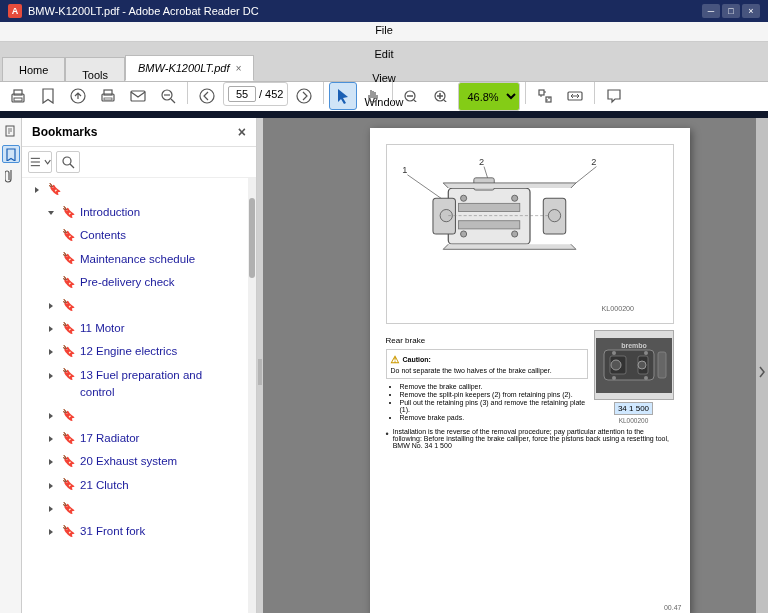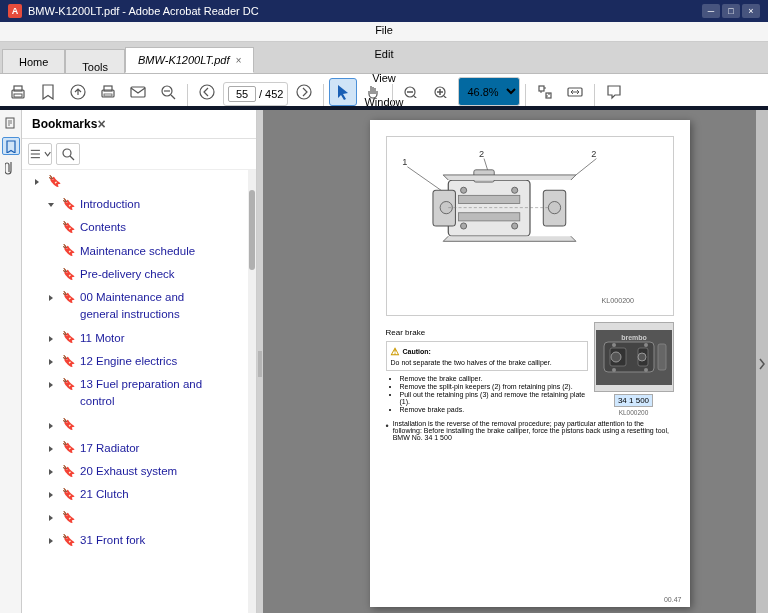--- a/index.html
+++ b/index.html
@@ -33,21 +33,21 @@
       padding: 0 4px;
       font-size: 11px;
       gap: 8px;
       flex-direction: column;
     }
     .menu-item { padding: 2px 6px; cursor: pointer; }
 
     
     .tab-bar {
       background: #d4d4d4;
-      height: 32px;
+      height: 40px;
       display: flex;
       align-items: flex-end;
       border-bottom: 1px solid #bbb;
     }
     .tab-home {
       background: #e8e8e8;
       border: 1px solid #bbb;
       border-bottom: none;
       height: 24px;
       padding: 0 16px;
@@ -76,24 +76,24 @@
       font-size: 11px;
       cursor: pointer;
       z-index: 1;
       font-style: italic;
     }
     .tab-close { margin-left: 6px; font-size: 10px; color: #666; }
 
     
     .toolbar {
       background: white;
-      border-bottom: 4px solid #0f172a;
+      border-bottom: 7px solid #0f172a;
       height: 36px;
       display: flex;
-      align-items: flex-end;
+      align-items: flex-start;
       padding: 0 4px;
       gap: 2px;
     }
     .tool-btn {
       width: 28px; height: 28px;
       display: flex; align-items: center; justify-content: center;
       border-radius: 3px;
       cursor: pointer;
       font-size: 14px;
       color: #444;
@@ -114,21 +114,21 @@
       border-radius: 2px;
       font-size: 11px;
       padding: 1px;
     }
     .zoom-select {
       border: 1px solid #ccc;
       border-radius: 3px;
       height: 29px;
       font-size: 11px;
       padding: 0 4px;
-      background: #0369a1;
+      background: #84cc16;
     }
 
     
     .main-area {
       display: flex;
       height: calc(613px - 22px - 20px - 28px - 36px);
       background: #e0e0e0;
     }
 
     
@@ -137,21 +137,21 @@
       min-width: 235px;
       background: white;
       border-right: 1px solid #ccc;
       display: flex;
       flex-direction: column;
       position: relative;
     }
     .sidebar-header {
       display: flex;
       align-items: center;
-      justify-content: flex-start;
+      justify-content: space-between;
       padding: 6px 10px;
       border-bottom: 1px solid #e0e0e0;
       font-weight: bold;
       font-size: 12px;
     }
     .sidebar-tools {
       display: flex;
       align-items: center;
       padding: 4px 6px;
       gap: 4px;
@@ -560,21 +560,20 @@
         <span class="bookmark-label">Pre-delivery check</span>
       </div>
 
       <div class="bookmark-item" style="padding-left:22px;">
         <div class="bookmark-expand">
           <svg width="8" height="8" viewBox="0 0 8 8">
               <path d="M2 1l4 3-4 3V1z" fill="#555"></path>
             </svg>
         </div>
         <div class="bookmark-icon">🔖</div>
-        <span class="bookmark-label">00 Maintenance and<br>general instructions</span>
       </div>
 
       <div class="bookmark-item" style="padding-left:22px;">
         <div class="bookmark-expand">
           <svg width="8" height="8" viewBox="0 0 8 8">
               <path d="M2 1l4 3-4 3V1z" fill="#555"></path>
             </svg>
         </div>
         <div class="bookmark-icon">🔖</div>
         <span class="bookmark-label">11 Motor</span>

